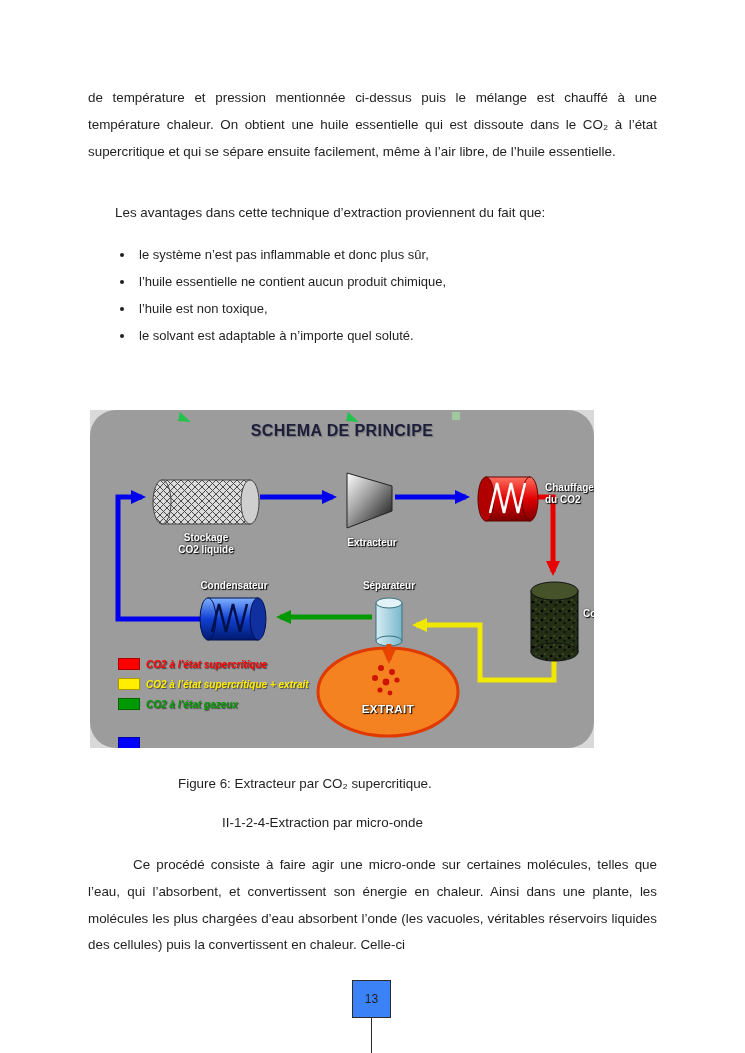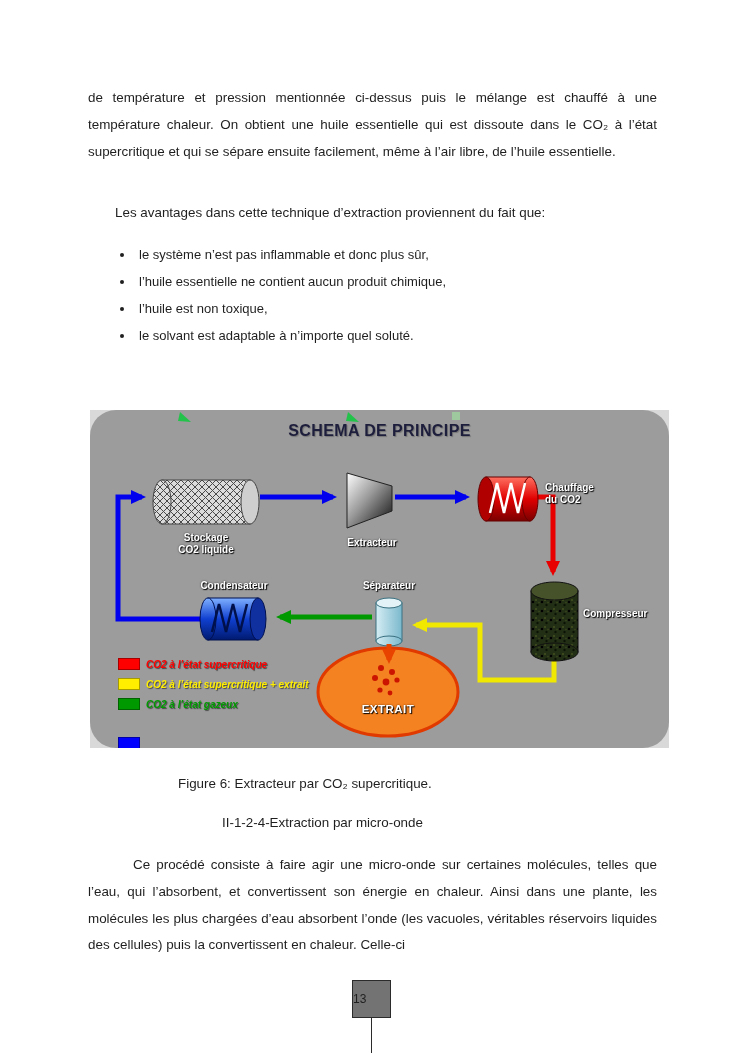--- a/index.html
+++ b/index.html
@@ -14,38 +14,38 @@
   .para { position:absolute; left:88px; width:569px; font-size:13.4px; line-height:26.8px; text-align:justify; }
   .p1 { top:85px; }
   .p2 { top:852px; text-indent:45px; }
   .intro { position:absolute; left:115px; top:205px; font-size:13.4px; line-height:16px; }
   .bullets { position:absolute; left:88px; top:242px; width:545px; list-style:disc; padding-left:47px; font-size:13px; line-height:26.9px; }
   .bullets li { padding-left:4px; }
   .caption { position:absolute; left:178px; top:776px; font-size:13.4px; }
   .heading { position:absolute; left:222px; top:815px; font-size:13.4px; }
 
   
-  .figure { position:absolute; left:90px; top:410px; width:579px; height:338px; background:#d9d9d9; }
+  .figure { position:absolute; left:90px; top:410px; width:504px; height:338px; background:#d9d9d9; }
   .figure-inner { position:absolute; inset:0; border-radius:26px; background:#9c9c9c; overflow:hidden; }
   .diagram-svg { position:absolute; left:0; top:0; }
   .diagram-title { position:absolute; top:11px; left:0; right:0; text-align:center;
                    font-size:16px; font-weight:bold; color:#1d1d3c; letter-spacing:0.4px; line-height:19px;
                    text-shadow:1px 1px 1px rgba(0,0,0,0.25); }
   .dlabel { position:absolute; font-size:10px; font-weight:bold; color:#ffffff; line-height:12px;
             white-space:pre-line; text-shadow:1px 1px 1px #000, 0 0 2px rgba(0,0,0,0.6); }
   .center { text-align:center; }
   .extrait-label { font-size:11.5px; letter-spacing:0.5px; }
   .legend { position:absolute; left:28px; top:248px; }
   .legend-row { display:flex; align-items:center; margin-bottom:8px;font-style:italic; }
   .swatch { width:22px; height:12px; margin-right:6px; border:1px solid rgba(0,0,0,0.35); flex:0 0 auto; }
   .legend-label { font-size:10px; font-weight:bold; white-space:nowrap; text-shadow:1px 1px 1px rgba(0,0,0,0.55); }
 
   
   .pagebox { position:absolute; left:352px; top:980px; width:39px; height:38px; border:1px solid #2b2b2b;
-             display:flex; align-items:center; font-size:12px; background:#737373; }
+             display:flex; align-items:center; justify-content:center; font-size:12px; background:#3b82f6; }
   .pageline { position:absolute; left:371px; top:1018px; width:1px; height:35px; background:#2b2b2b; }
 </style>
 </head>
 <body>
 
 <div>
 
   <p class="para p1">de température et pression mentionnée ci-dessus puis le mélange est chauffé à une température chaleur. On obtient une huile essentielle qui est dissoute dans le CO₂ à l’état supercritique et qui se sépare ensuite facilement, même à l’air libre, de l’huile essentielle.</p>
 
   <p class="intro">Les avantages dans cette technique d’extraction proviennent du fait que:</p>

